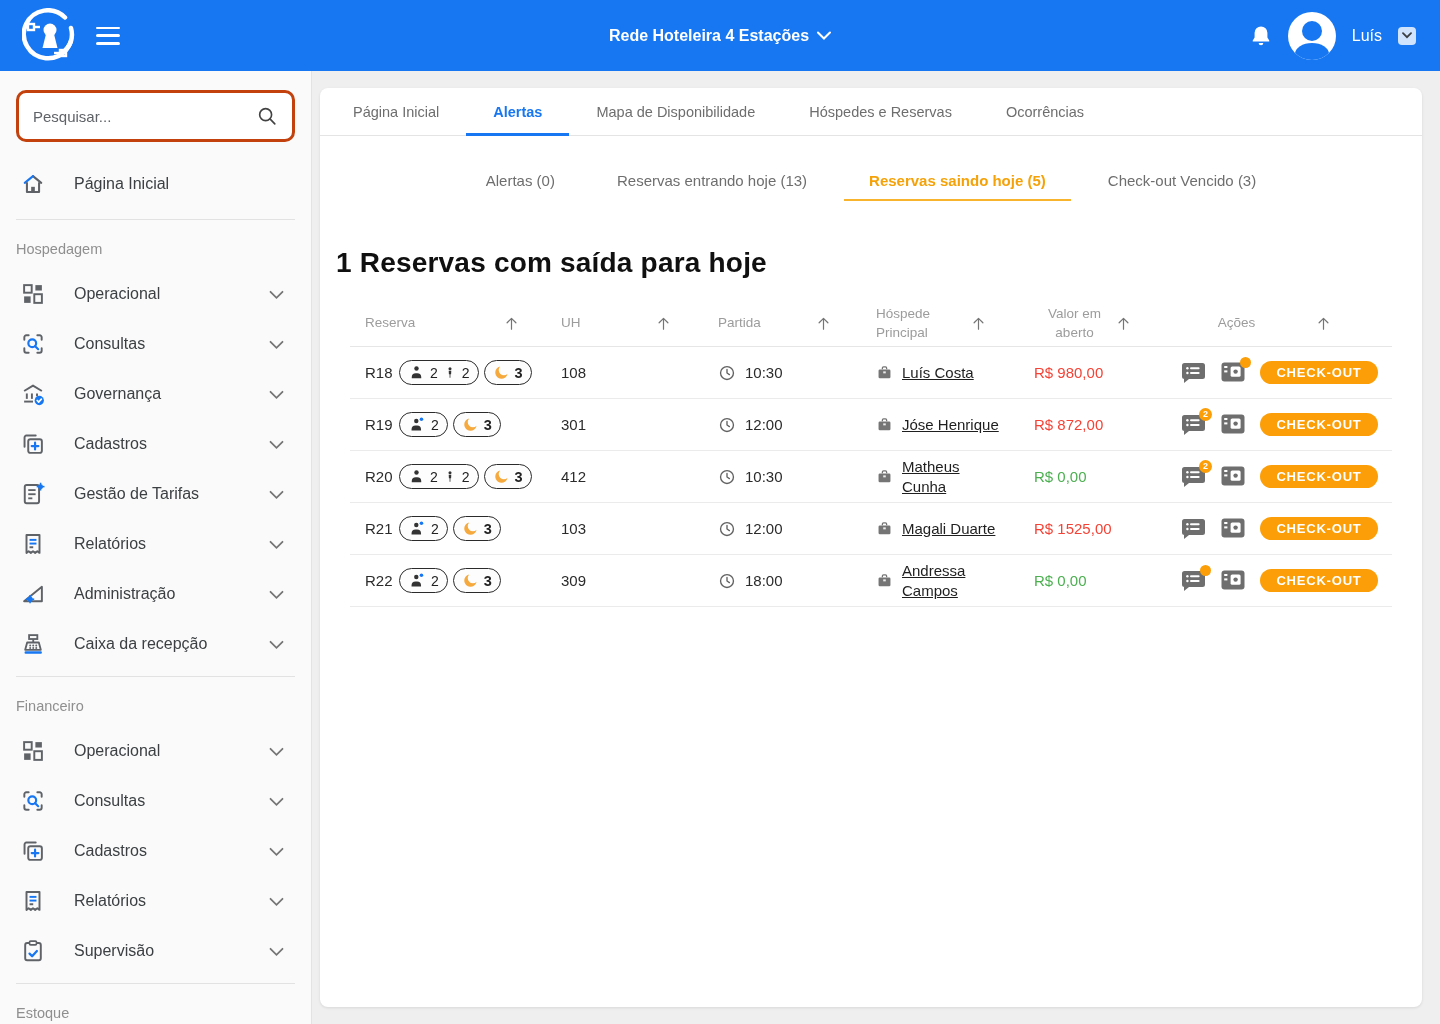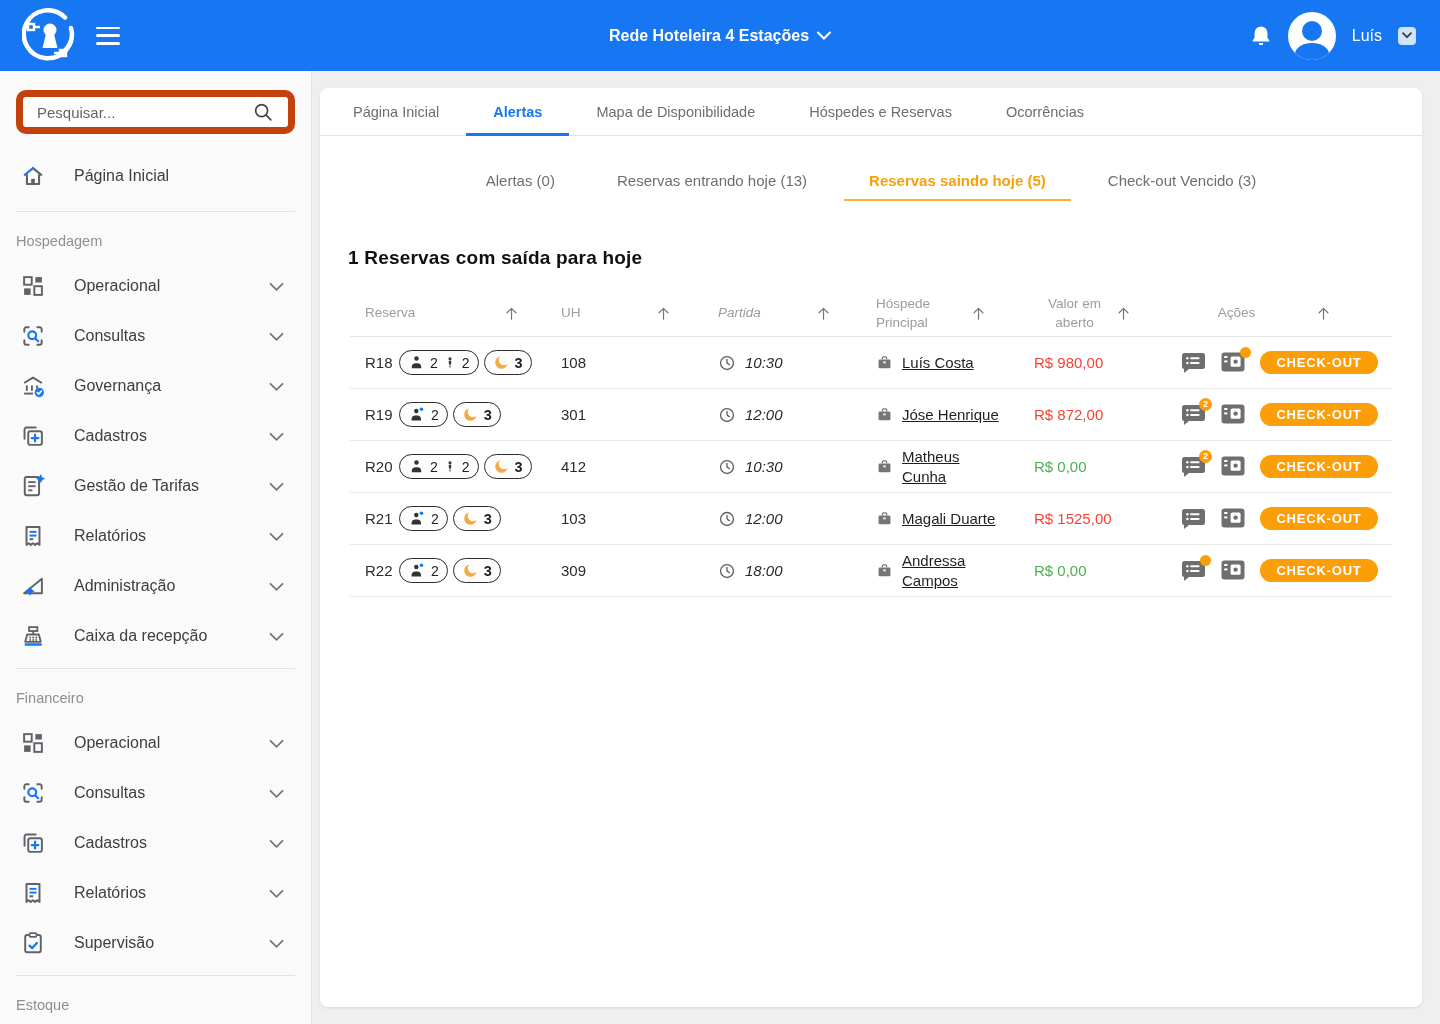--- a/index.html
+++ b/index.html
@@ -23,22 +23,22 @@
     border-radius:50%; background:#1777F2; }
   .avatar .body { position:absolute; left:7px; top:31px; width:34px; height:22px;
     border-radius:50%; background:#1777F2; }
   .user-name { color:#fff; font-size:16px; }
   .user-caret { width:18px; height:18px; border-radius:4px; background:rgba(255,255,255,.8);
     display:flex; align-items:center; justify-content:center; cursor:pointer; }
 
   
   .sidebar { position:absolute; left:0; top:71px; width:312px; height:953px; background:#FAFAFA;
     border-right:1px solid #E3E3E3; overflow:hidden; }
-  .search-box { margin:19px 16px 14px 16px; height:44px; background:#fff;
-    border:7px solid #c2410c; border-radius:10px; display:flex; align-items:center; padding:0 14px; }
+  .search-box { margin:19px 16px 14px 16px; height:52px; background:#fff;
+    border:3px solid #c2410c; border-radius:10px; display:flex; align-items:center; padding:0 14px; }
   .search-box input { flex:1; border:none; outline:none; font-size:15px; color:#333;
     font-family:inherit; background:transparent; }
   .search-box input::placeholder { color:#5F6368; }
   .nav-item { height:50px; display:flex; align-items:center; padding:0 16px; cursor:pointer; }
   .nav-item .ic { width:26px; height:26px; flex:0 0 26px; display:flex; align-items:center;
     justify-content:center; margin-left:4px; }
   .nav-item .lbl { margin-left:28px; font-size:16px; color:#3C4043; flex:1; }
   .nav-item .chev { width:16px; height:16px; margin-right:10px; }
   .nav-home { height:56px; }
   .side-divider { height:1px; background:#E2E2E2; margin:7px 16px; }
@@ -57,39 +57,39 @@
   .tab.active::after { content:""; position:absolute; left:0; right:0; bottom:-1px; height:3px;
     background:#1777F2; }
 
   .subtabs { display:flex; justify-content:center; gap:12px; margin-top:26px; }
   .subtab { padding:10px 25px 12px 25px; font-size:15px; color:#6E6E6E; position:relative;
     cursor:pointer; white-space:nowrap; }
   .subtab.active { color:#F5A209; font-weight:bold; }
   .subtab.active::after { content:""; position:absolute; left:0; right:0; bottom:0; height:2.5px;
     background:#F8B42C; }
 
-  h1.page-heading { margin:46px 32px 22px 28px; font-size:19px; color:#101010; letter-spacing:.2px; }
+  h1.page-heading { margin:46px 32px 22px 16px; font-size:28px; color:#101010; letter-spacing:.2px; }
 
   
   .table { margin:0 30px; }
   .trow { display:grid; grid-template-columns:196px 152px 160px 155px 145px 234px;
     align-items:center; min-height:52px; border-bottom:1px solid #EBEBEB; }
   .thead-row { min-height:46px; border-bottom:1px solid #E6E6E6; }
   .hcell { display:flex; align-items:center; justify-content:space-between; font-size:13.5px;
     color:#9C9C9C; padding-right:26px; }
   .hcell .hl { line-height:1.35; }
   .hcell.c4 .hl { max-width:64px; }
   .hcell.c6 { justify-content:center; gap:60px; padding-right:0; }
   .sort-arrow { width:17px; height:17px; flex:0 0 17px; cursor:pointer; }
 
   .cell { display:flex; align-items:center; font-size:15px; color:#2B2B2B; }
   .c1 { gap:5px; }
   .c1 .res-id { width:44px; padding-left:15px; }
   .c2 { padding-left:15px; }
-  .c3 { padding-left:20px; gap:9px;font-style:italic; }
+  .c3 { padding-left:20px; gap:9px; }
   .c4 { padding-left:18px; gap:9px; }
   .c5 { padding-left:21px; }
   .c6 { justify-content:flex-end; gap:13px; padding-right:14px; }
 
   .pill { display:inline-flex; align-items:center; gap:5px; height:25px; padding:0 8px;
     border:1.4px solid #2B2B2B; border-radius:13px; background:#FDFDFD; font-size:14px; color:#222; }
   .pill b { font-size:14.5px; }
   .guest-link { color:#1F1F1F; text-decoration:underline; max-width:98px; line-height:1.32;
     cursor:pointer; }
   .amount.due { color:#F44336; }

